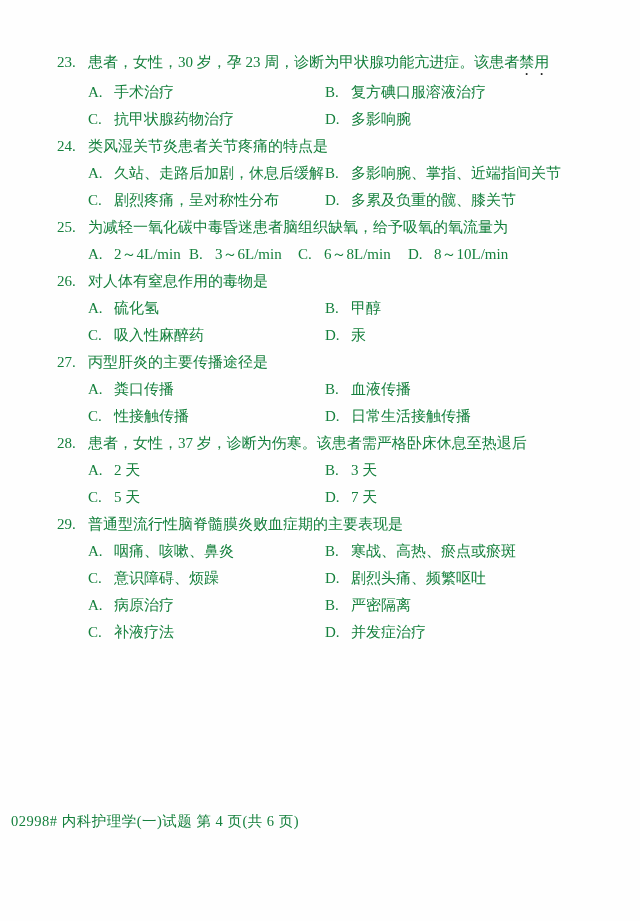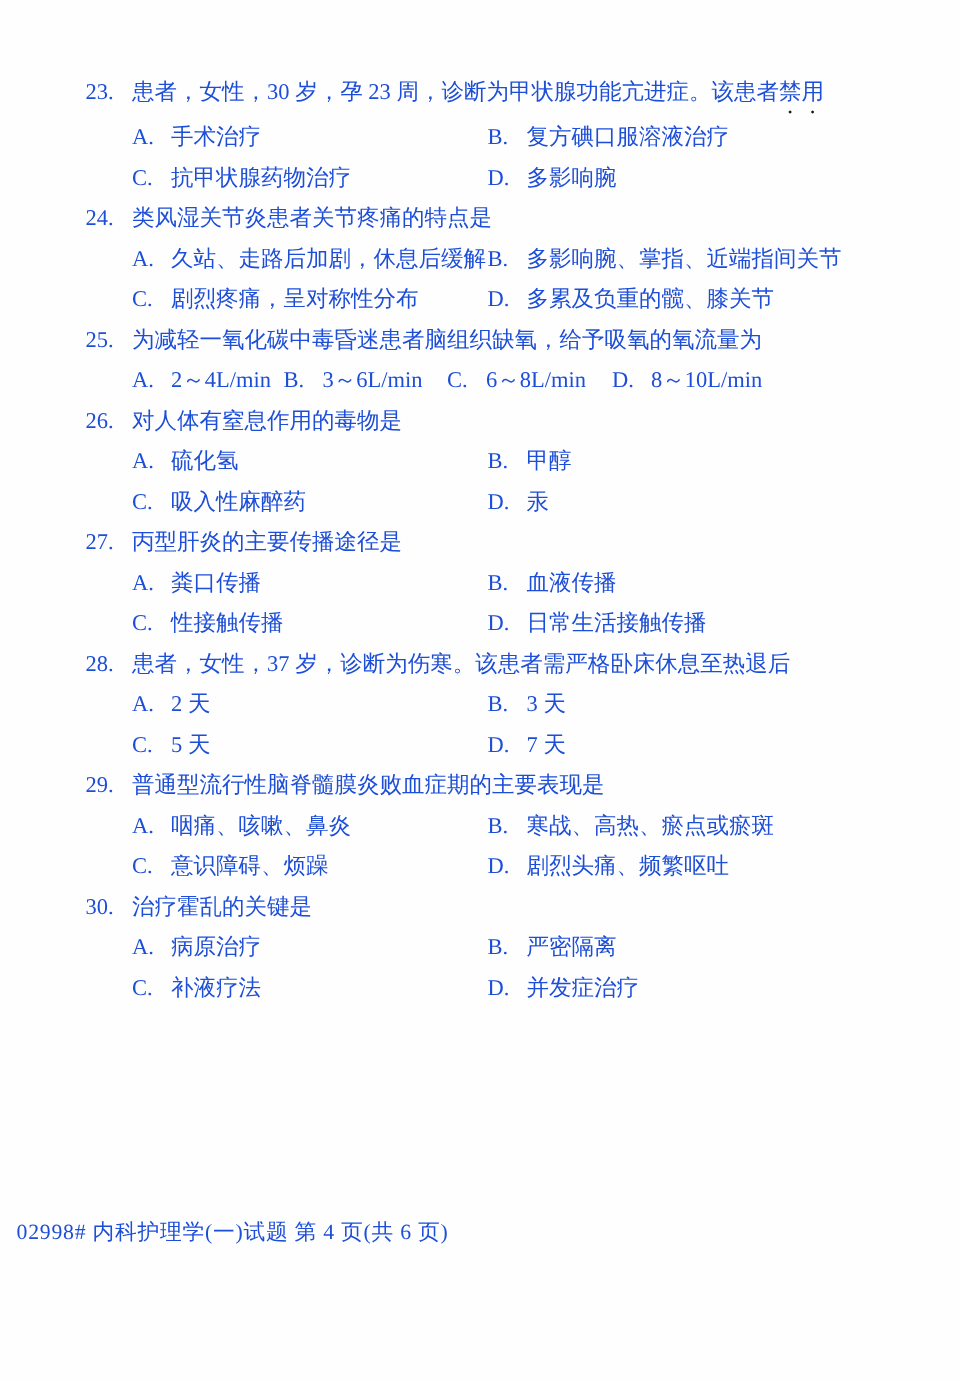--- a/index.html
+++ b/index.html
@@ -7,21 +7,21 @@
     padding: 0;
     background: #e8e8e8;
   }
   .page {
     position: relative;
     width: 640px;
     height: 921px;
     margin: 0 auto;
     background: #fefefe;
     font-family: "Liberation Serif", "DejaVu Serif", serif;
-    color: #1d4ed8;
+    color: #15803d;
     overflow: hidden;
   }
   .content {
     padding: 49px 30px 0 57px;
   }
   .question { margin: 0; }
   .stem-row {
     display: flex;
     font-size: 15px;
     line-height: 27px;
@@ -244,24 +244,20 @@
           <span class="opt-text">意识障碍、烦躁</span>
         </div>
         <div class="opt">
           <span class="opt-label">D.</span>
           <span class="opt-text">剧烈头痛、频繁呕吐</span>
         </div>
       </div>
     </div>
 
     <div class="question">
-      <div class="stem-row">
-        <span class="q-num">30.</span>
-        <span class="q-stem">治疗霍乱的关键是</span>
-      </div>
       <div class="options grid2">
         <div class="opt">
           <span class="opt-label">A.</span>
           <span class="opt-text">病原治疗</span>
         </div>
         <div class="opt">
           <span class="opt-label">B.</span>
           <span class="opt-text">严密隔离</span>
         </div>
         <div class="opt">

